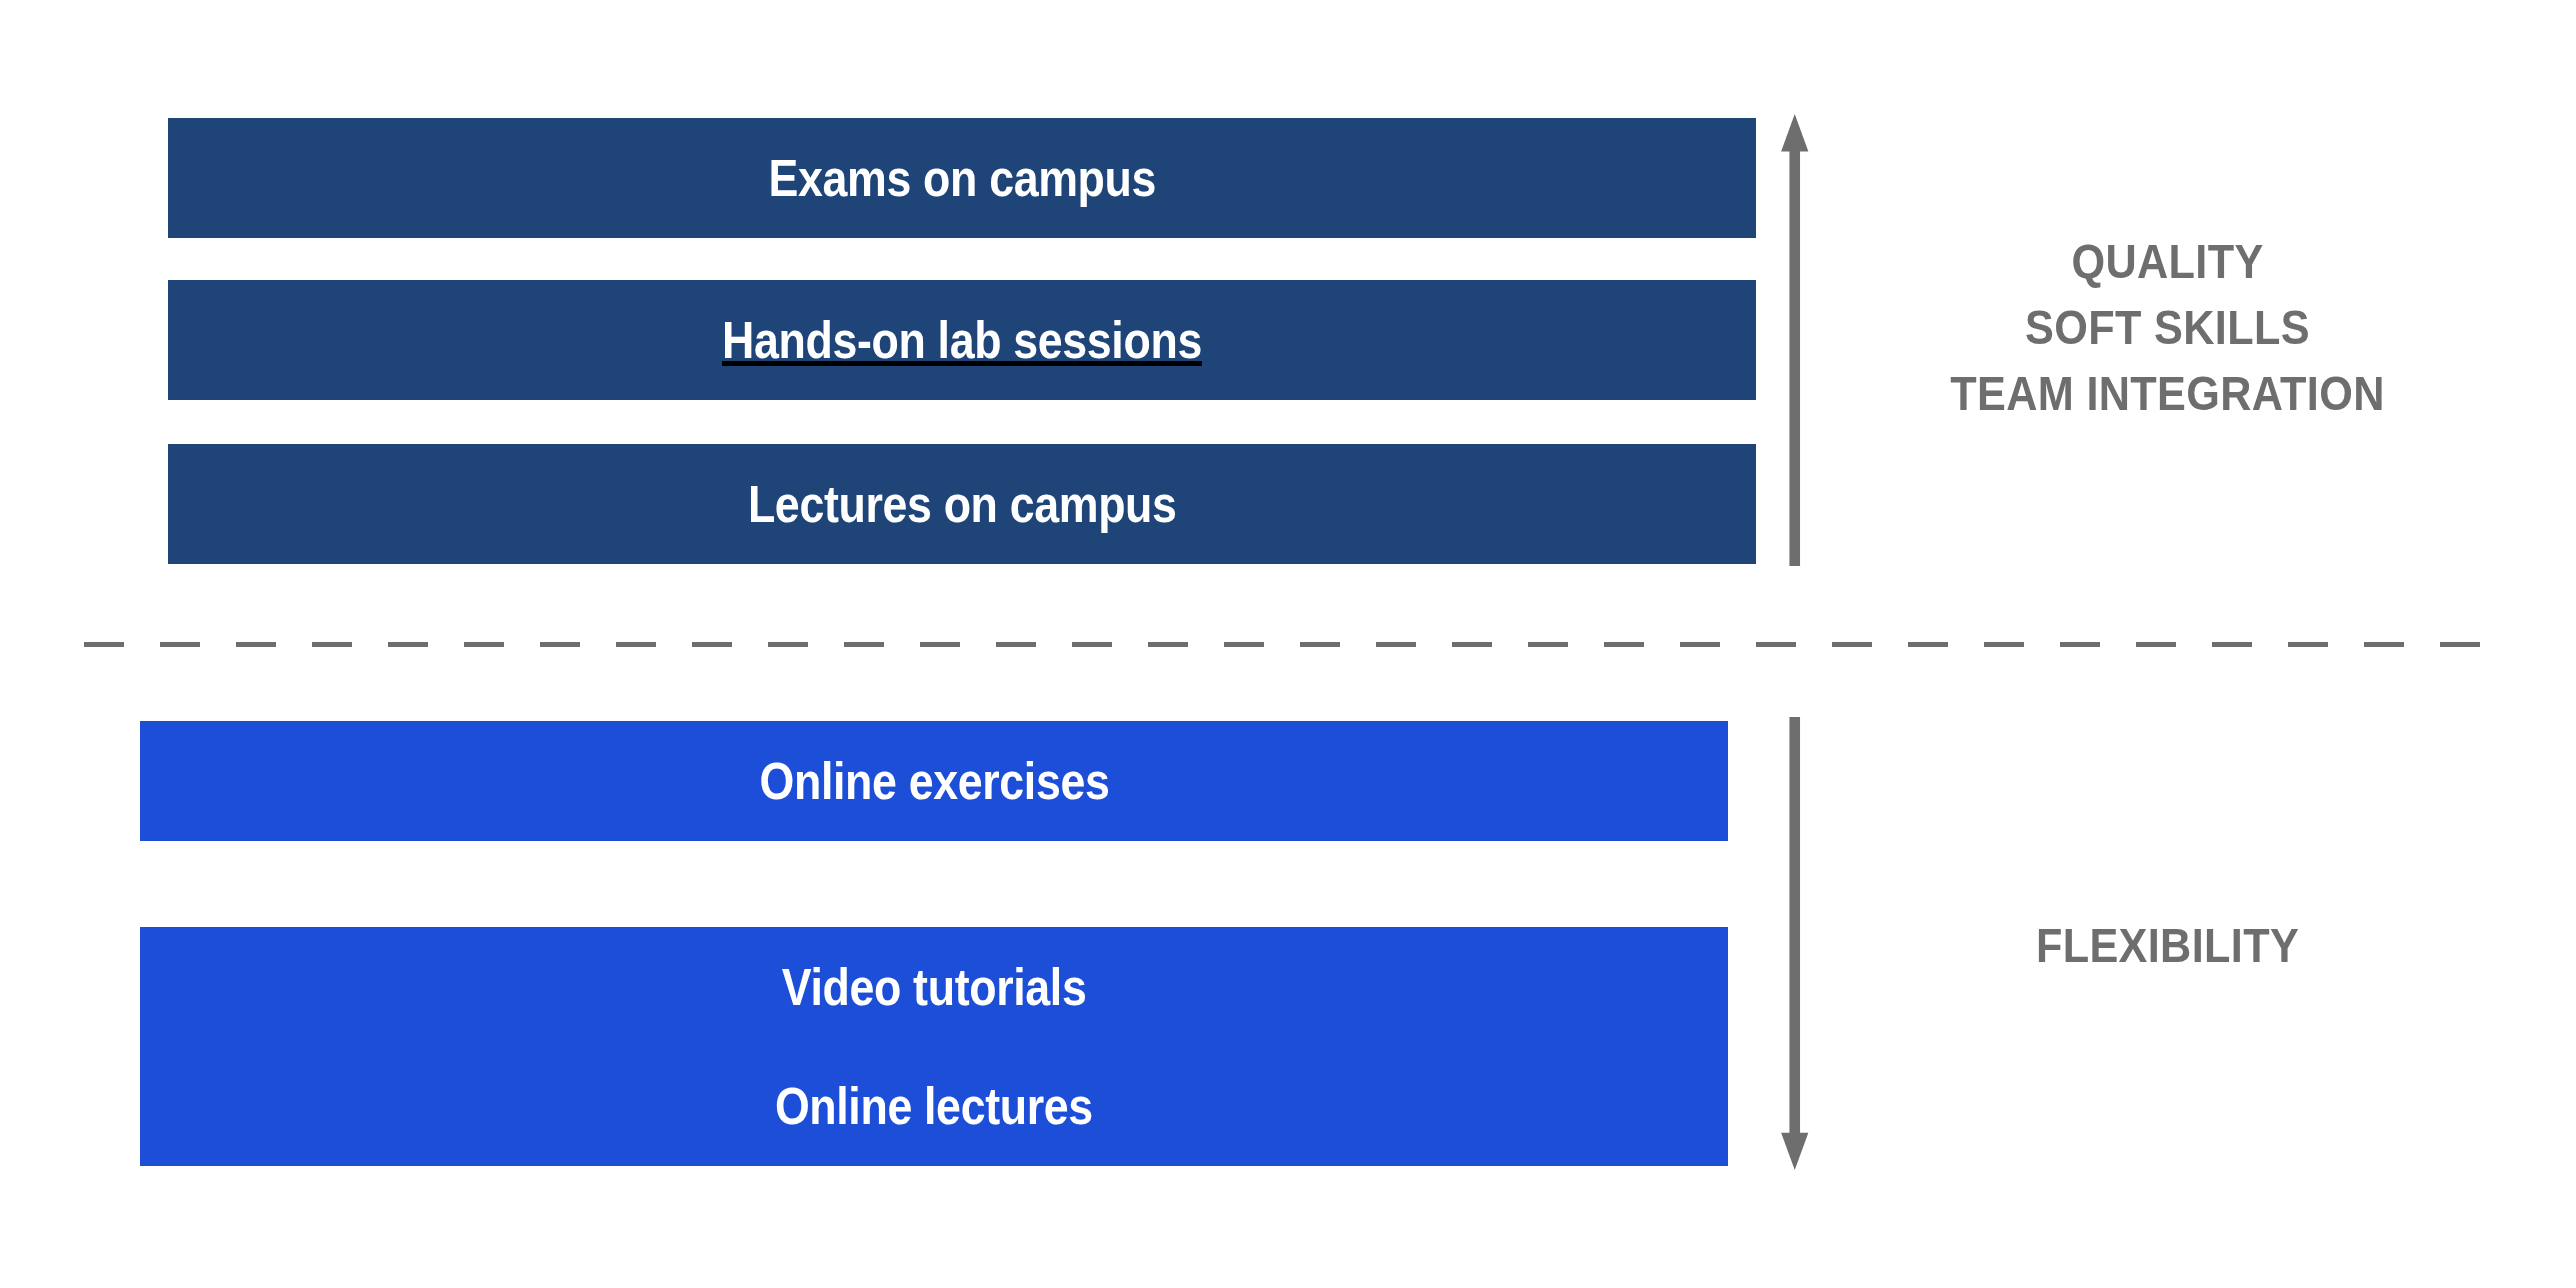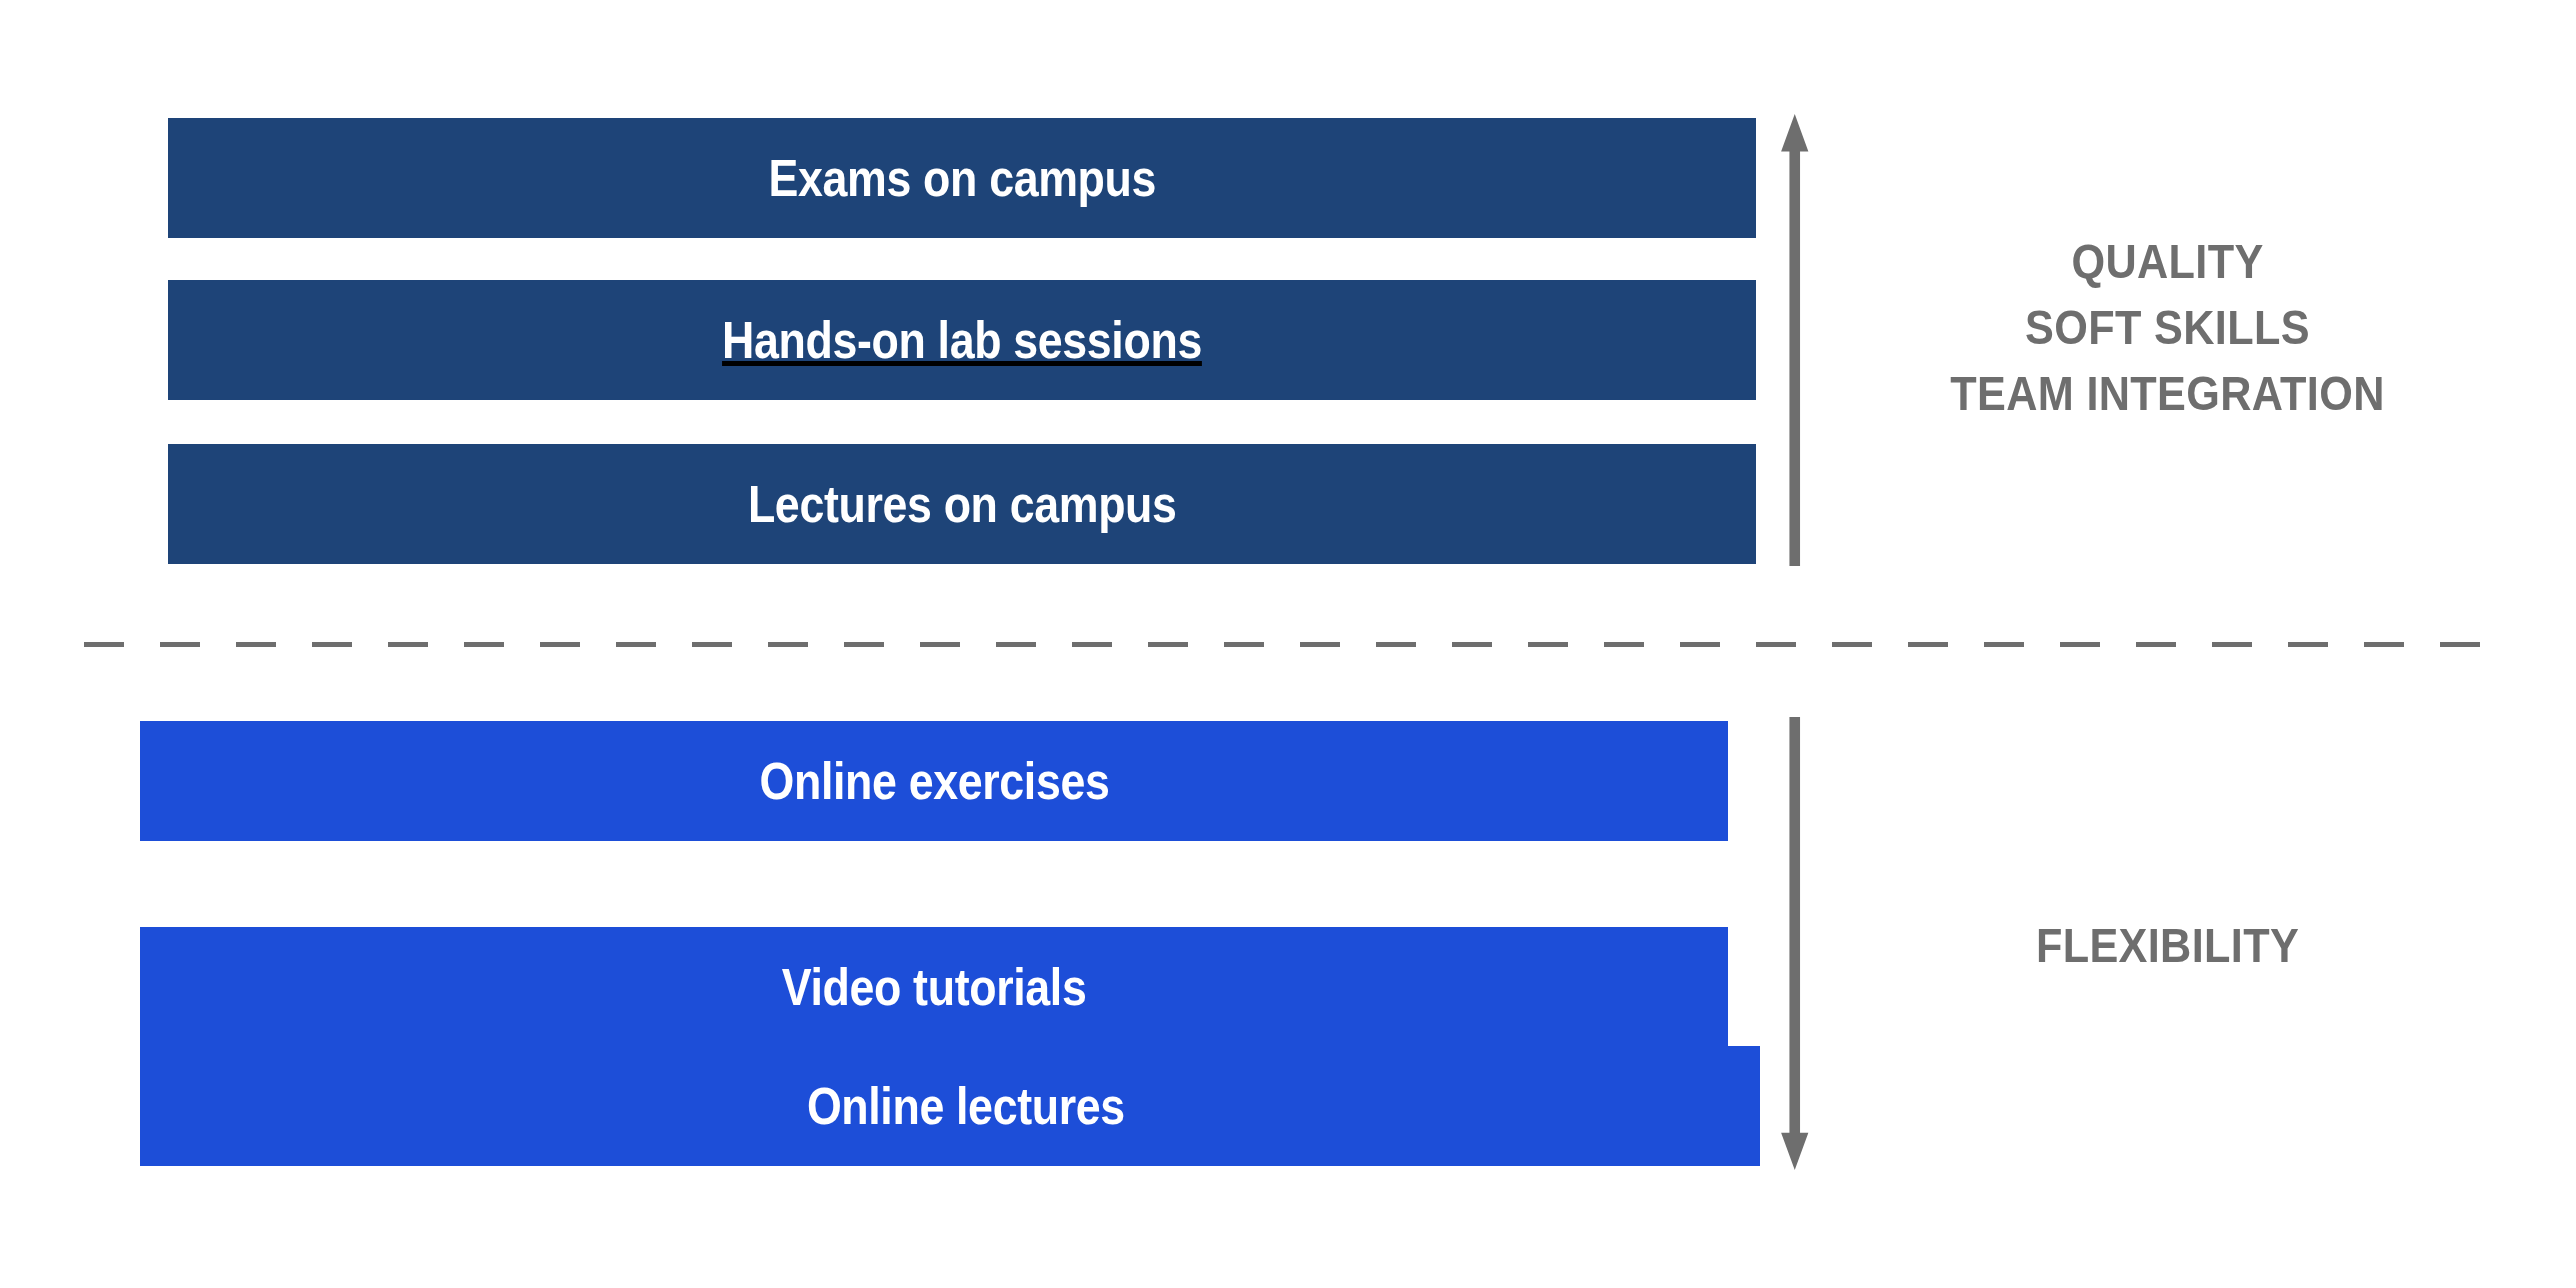--- a/index.html
+++ b/index.html
@@ -45,21 +45,21 @@
     transform-origin: center center;
     white-space: nowrap;
   }
 
   
   #bar-exams        { top: 118px; }
   #bar-labs         { top: 280px; text-decoration: underline; }
   #bar-lectures     { top: 444px; }
   #bar-exercises    { top: 721px; }
   #bar-videos       { top: 908px; margin-top: 19px; }
-  #bar-onlinelect   { top: 1046px; padding-left: 32px; }
+  #bar-onlinelect   { top: 1046px; }
 
   
   .divider {
     position: absolute;
     left: 84px;
     top: 642px;
     width: 2409px;
     height: 4.6px;
     background-image: linear-gradient(to right, #6e6e6e 0px, #6e6e6e 40px, transparent 40px, transparent 76px);
     background-size: 76px 4.6px;

